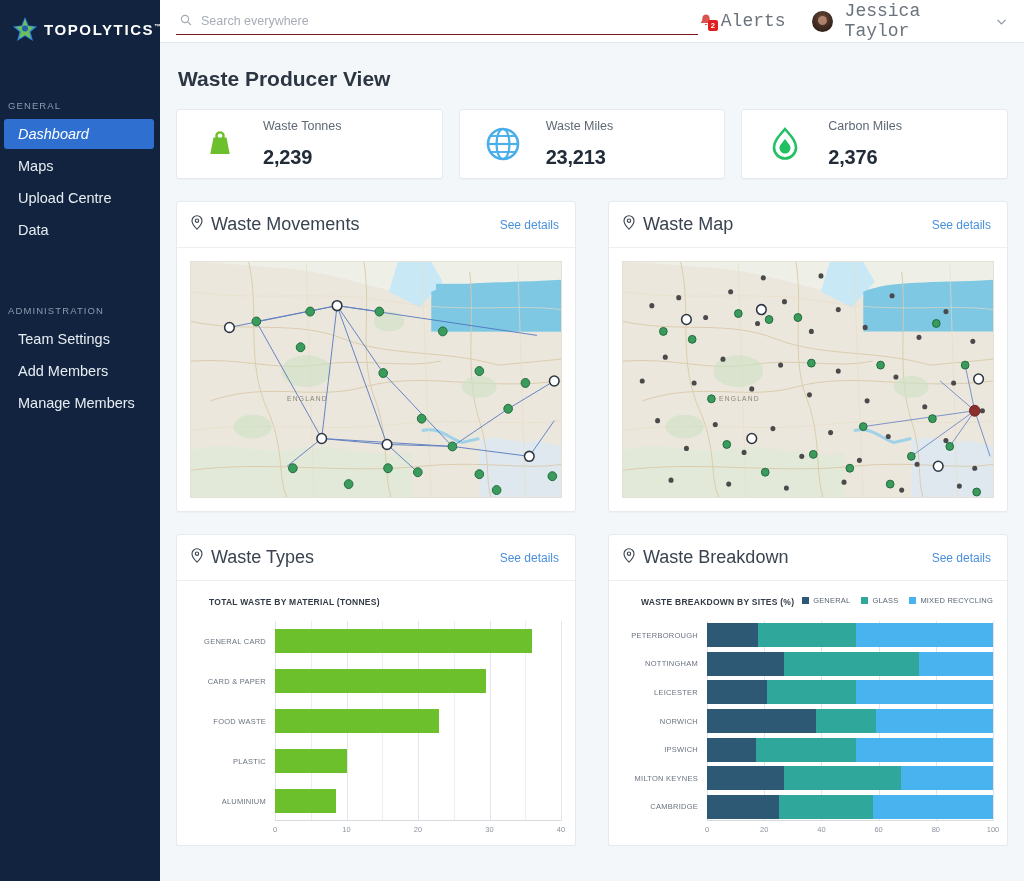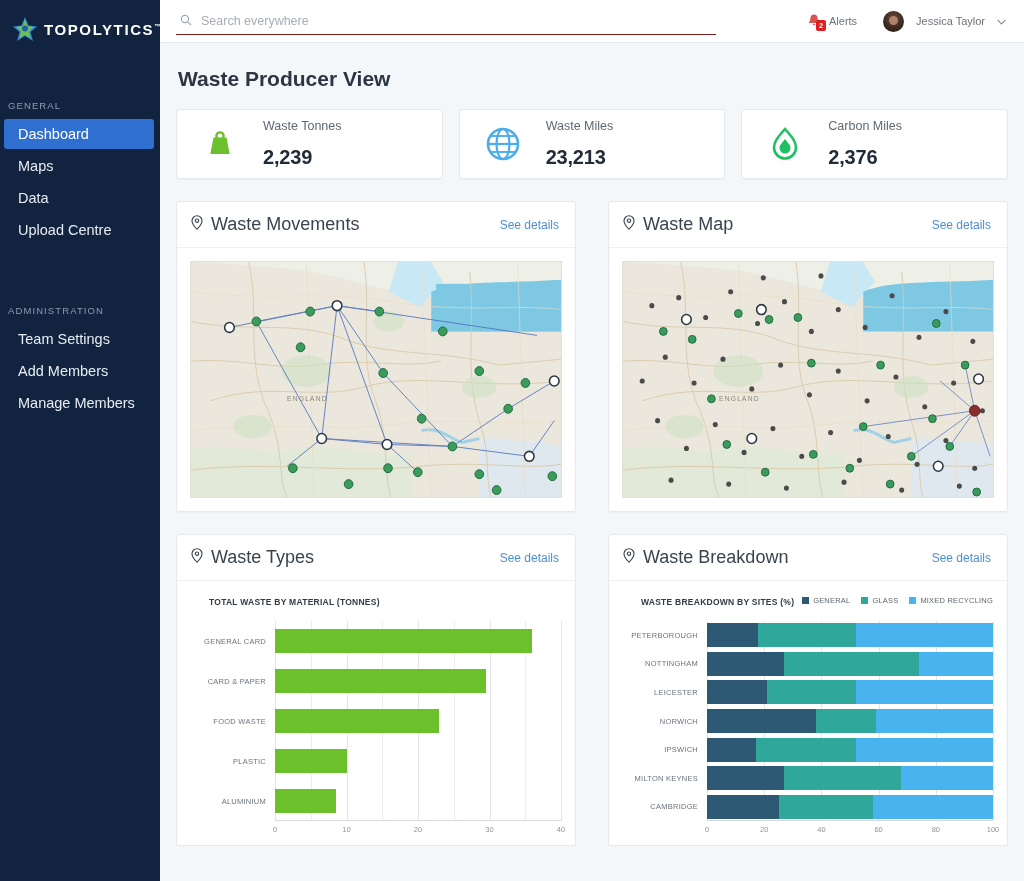--- a/index.html
+++ b/index.html
@@ -36,21 +36,21 @@
   .nav-group-general { margin-top:56px; }
   .nav-group-admin { margin-top:60px; }
   .nav-item {
     color:#e8edf3; font-size:14.5px;
     padding:6px 10px 6px 14px;
     margin:0 6px 2px 4px;
     border-radius:3px;
     cursor:pointer;
     line-height:18px;
   }
-  .nav-item.active { background:#2f6fd0; color:#ffffff; }
+  .nav-item.active { background:#2f6fd0; color:#ffffff;font-style:italic; }
 
   
   .main { flex:1 1 auto; height:881px; background:#f4f7f9; display:flex; flex-direction:column; }
 
   .topbar {
     height:43px; flex:0 0 43px;
     background:#ffffff;
     border-bottom:1px solid #e3e8ee;
     display:flex; align-items:center;
     padding:0 18px 0 16px;
@@ -70,21 +70,21 @@
   .topbar-right { margin-left:auto; display:flex; align-items:center; gap:26px; }
   .alerts { display:flex; align-items:center; gap:7px; cursor:pointer; }
   .alert-bell { position:relative; width:16px; height:16px; }
   .alert-badge {
     position:absolute; right:-4px; bottom:-2px;
     background:#e02020; color:#fff;
     font-size:7.5px; line-height:9px;
     border-radius:2px; padding:1px 2px 1px 2px;
     font-weight:bold; min-width:10px; text-align:center;
   }
-  .topbar-text { font-size:11px; color:#6b737d; }
+  .topbar-text { font-size:18px; color:#6b737d;font-family:Liberation Mono, monospace; }
   .user { display:flex; align-items:center; gap:12px; cursor:pointer; }
   .avatar {
     width:21px; height:21px; border-radius:50%;
     background:radial-gradient(circle at 50% 35%, #6b4a3a 0%, #3d2a21 55%, #241812 100%);
     overflow:hidden; position:relative; flex:0 0 21px;
   }
   .avatar::after{
     content:""; position:absolute; left:6px; top:5px; width:9px; height:9px;
     border-radius:50%; background:#c99a7d; opacity:.75;
   }
@@ -177,22 +177,22 @@
           <circle cx="13" cy="12.5" r="3" fill="#1e5fa8"></circle>
         </svg>
       </span>
       <span class="brand-name">TOPOLYTICS</span>
     </div>
 
     <div class="nav-group-general">
       <div class="nav-section-label">GENERAL</div>
       <div class="nav-item active">Dashboard</div>
       <div class="nav-item">Maps</div>
+      <div class="nav-item">Upload Centre</div>
       <div class="nav-item">Data</div>
-      <div class="nav-item">Upload Centre</div>
     </div>
 
     <div class="nav-group-admin">
       <div class="nav-section-label">ADMINISTRATION</div>
       <div class="nav-item">Team Settings</div>
       <div class="nav-item">Add Members</div>
       <div class="nav-item">Manage Members</div>
     </div>
   </aside>
 

